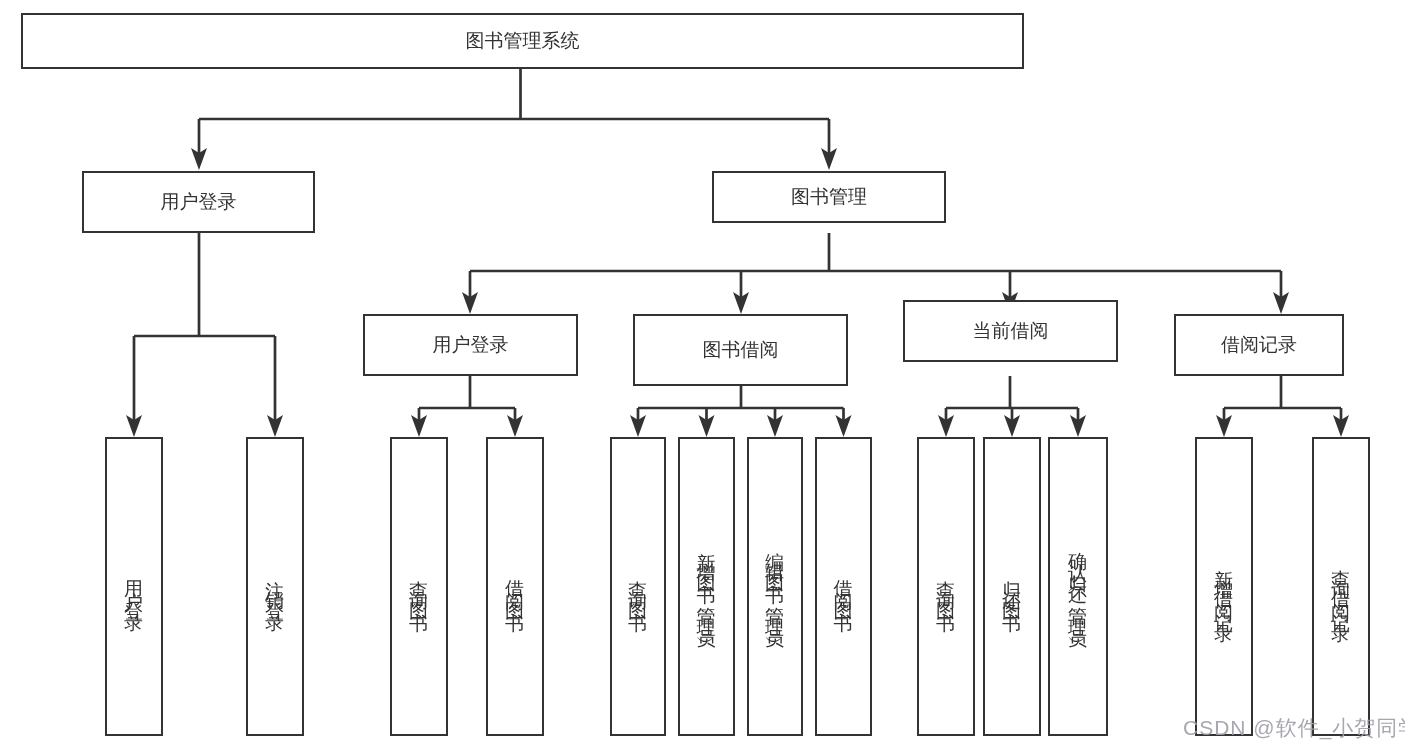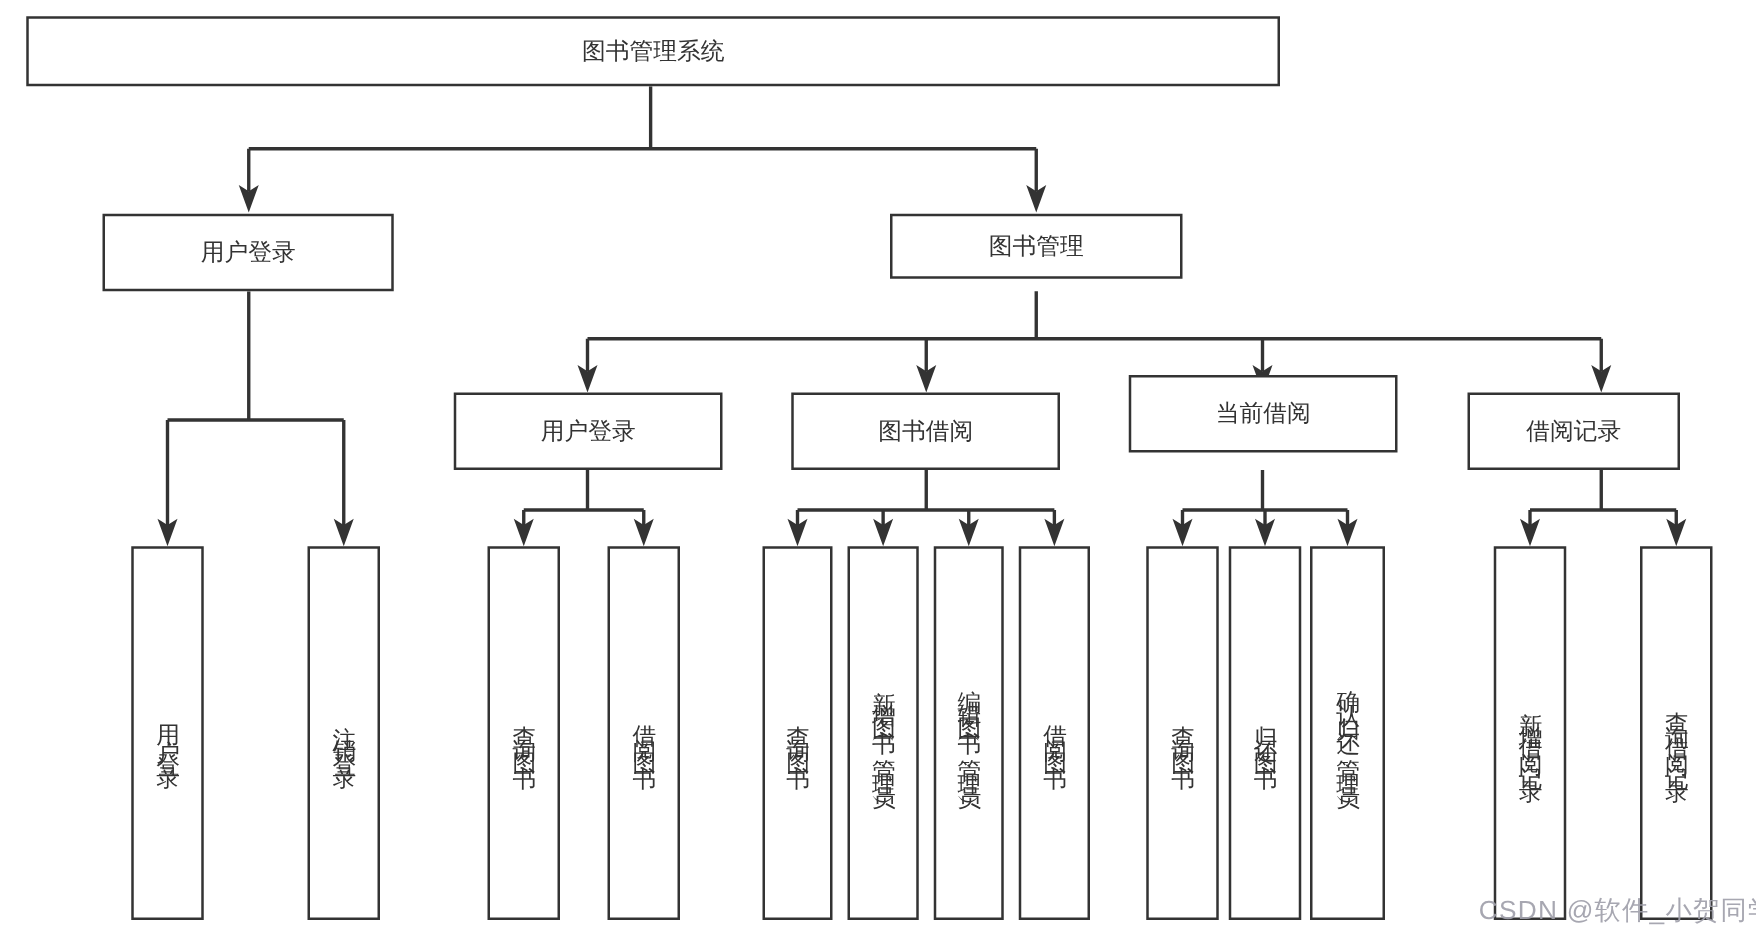--- a/index.html
+++ b/index.html
@@ -98,21 +98,21 @@
   <div class="node" style="left:82px;top:171px;width:233px;height:62px">
     <span>用户登录</span>
   </div>
   <div class="node" style="left:712px;top:171px;width:234px;height:52px">
     <span>图书管理</span>
   </div>
 
   <div class="node" style="left:363px;top:314px;width:215px;height:62px">
     <span>用户登录</span>
   </div>
-  <div class="node" style="left:633px;top:314px;width:215px;height:62px">
+  <div class="node" style="left:633px;top:314px;width:215px;height:72px">
     <span>图书借阅</span>
   </div>
   <div class="node" style="left:903px;top:300px;width:215px;height:62px">
     <span>当前借阅</span>
   </div>
   <div class="node" style="left:1174px;top:314px;width:170px;height:62px">
     <span>借阅记录</span>
   </div>
 
   <div class="node v" style="left:105px;top:437px;width:58px;height:299px">

